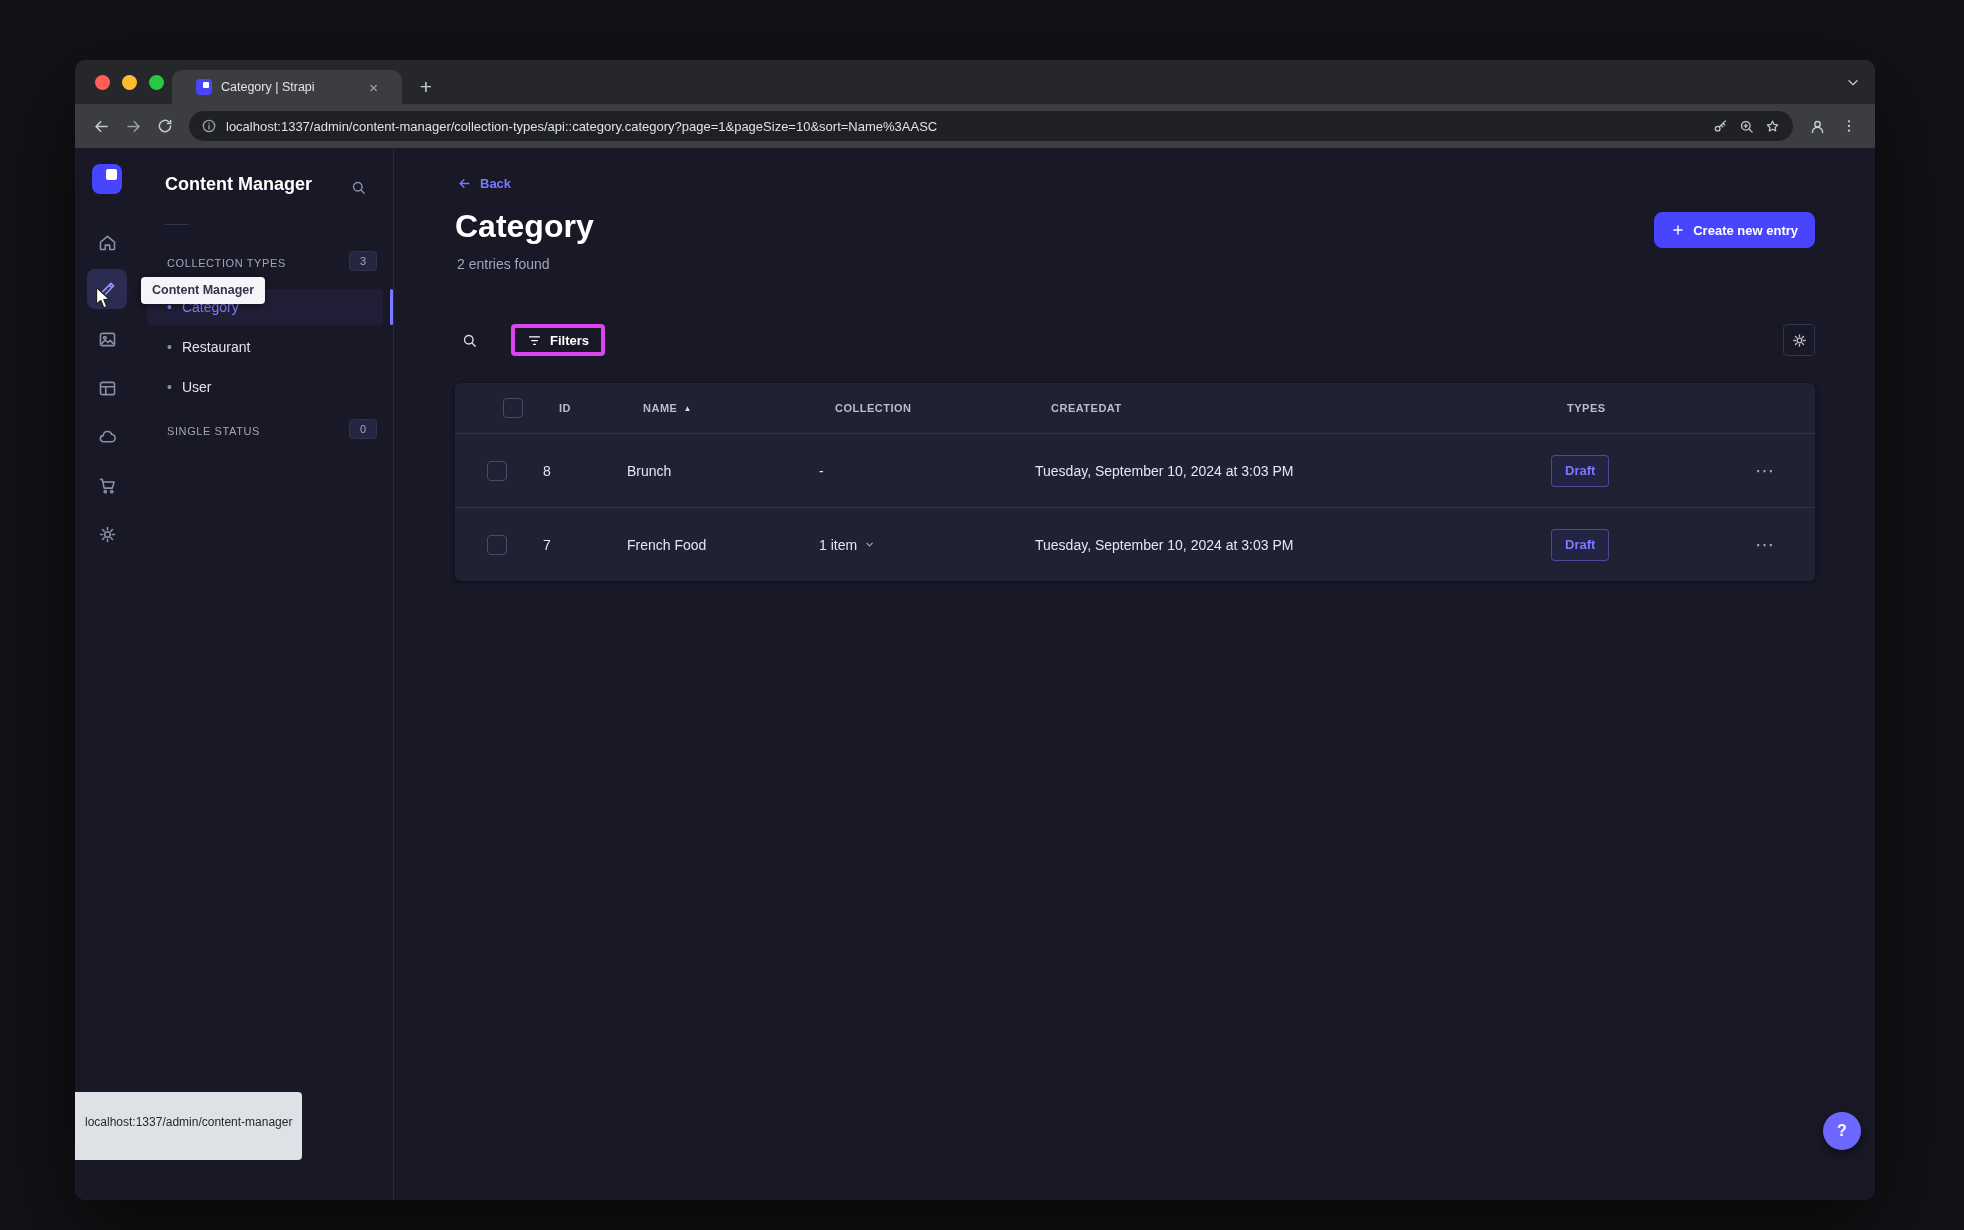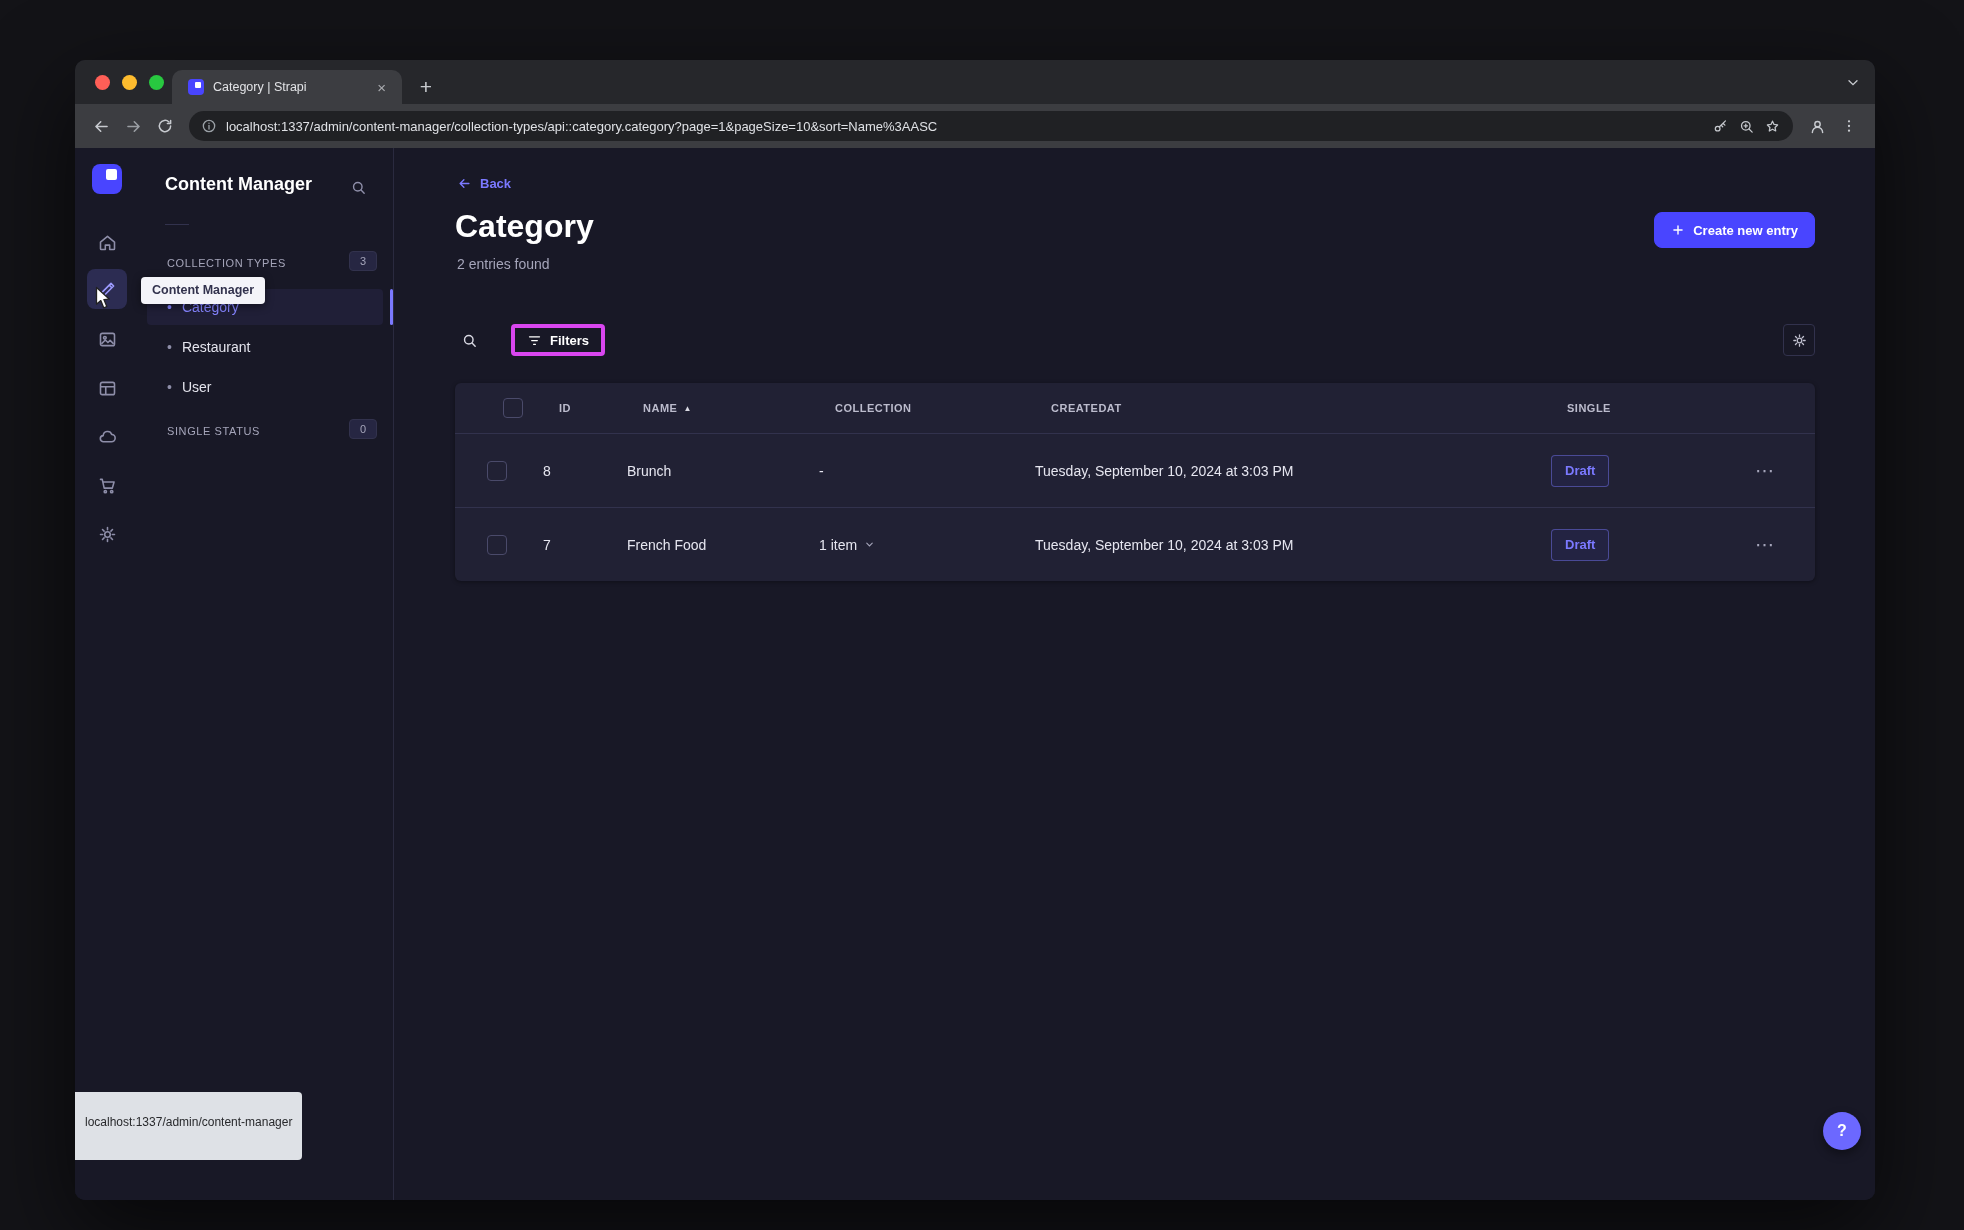--- a/index.html
+++ b/index.html
@@ -5,21 +5,21 @@
   html,body{margin:0;padding:0;background:#131317;overflow:hidden;}
   .page{position:relative;width:1964px;height:1230px;font-family:"Liberation Sans",sans-serif;}
   .window{position:absolute;left:75px;top:60px;width:1800px;height:1140px;border-radius:10px;overflow:hidden;
           background:#181826;box-shadow:0 30px 90px rgba(0,0,0,.65);}
   
   .tabstrip{position:relative;height:44px;background:#26272b;}
   .lights{position:absolute;left:20px;top:15px;display:flex;gap:12px;}
   .light{width:15px;height:15px;border-radius:50%;}
   .light.red{background:#ff5f57}.light.yellow{background:#febc2e}.light.green{background:#28c840}
   .tab{position:absolute;left:97px;top:10px;width:230px;height:34px;background:#3c3d41;border-radius:10px 10px 0 0;
-       display:flex;align-items:center;gap:9px;padding:0 16px;box-sizing:border-box;}
+       display:flex;align-items:center;gap:9px;padding:0 24px;box-sizing:border-box;}
   .favicon{width:16px;height:16px;border-radius:4px;background:#4945ff;position:relative;flex:none;}
   .favicon:after{content:"";position:absolute;right:3px;top:3px;width:6px;height:6px;background:#fff;border-radius:1px;}
   .tab-title{flex:1;font-size:12.5px;color:#e2e3e6;white-space:nowrap;overflow:hidden;}
   .tab-close{color:#a9abaf;font-size:15px;line-height:15px;cursor:default;}
   .newtab{position:absolute;left:336px;top:12px;width:30px;height:30px;color:#c7cacf;font-size:21px;
           display:flex;align-items:center;justify-content:center;border-radius:50%;}
   .tab-search{position:absolute;right:14px;top:10px;color:#c7cacf;}
   .toolbar{height:44px;background:#3c3d41;display:flex;align-items:center;padding:0 10px;box-sizing:border-box;}
   .nav-ico{width:32px;height:32px;display:flex;align-items:center;justify-content:center;color:#c7cacf;flex:none;border-radius:50%;}
   .nav-ico.dim{color:#9a9ea3;}
@@ -302,21 +302,21 @@
                 <span>NAME</span>
                 <span class="sort-caret">▲</span>
               </span>
             <span class="cell">
                 <span>COLLECTION</span>
               </span>
             <span class="cell">
                 <span>CREATEDAT</span>
               </span>
             <span class="cell">
-                <span>SINGLE</span>
+                <span>TYPES</span>
               </span>
             <span></span>
           </div>
 
           <div class="t-row">
             <span class="checkbox"></span>
             <span class="cell">8</span>
             <span class="cell">Brunch</span>
             <span class="cell">-</span>
             <span class="cell">Tuesday, September 10, 2024 at 3:03 PM</span>

